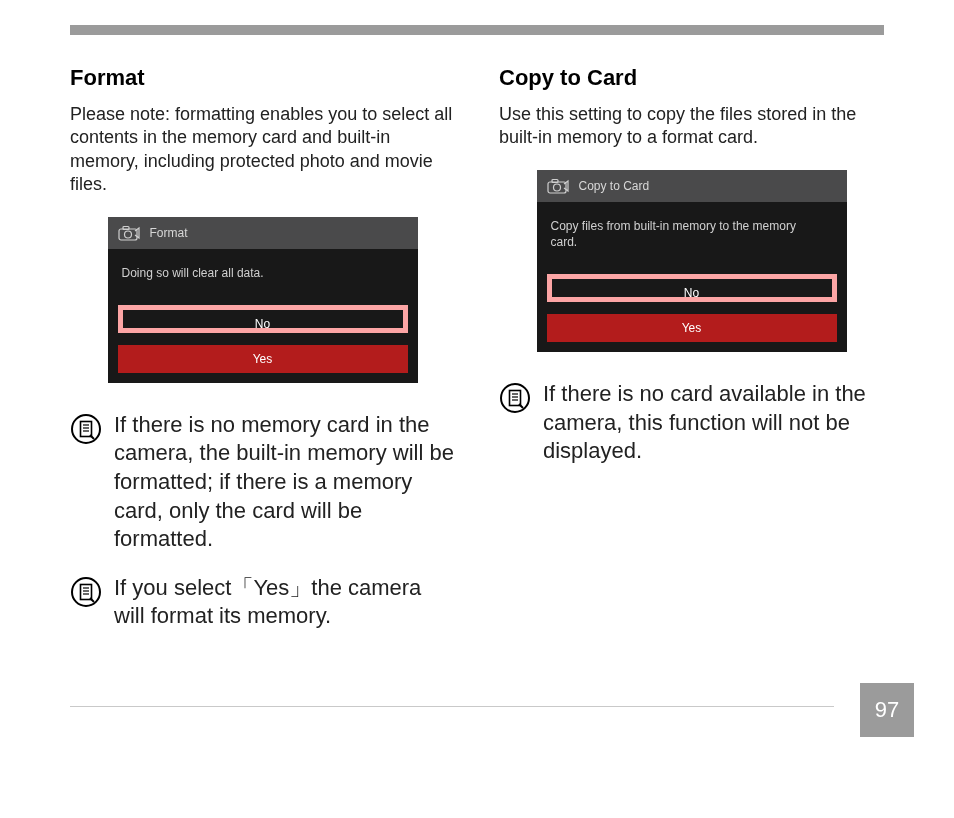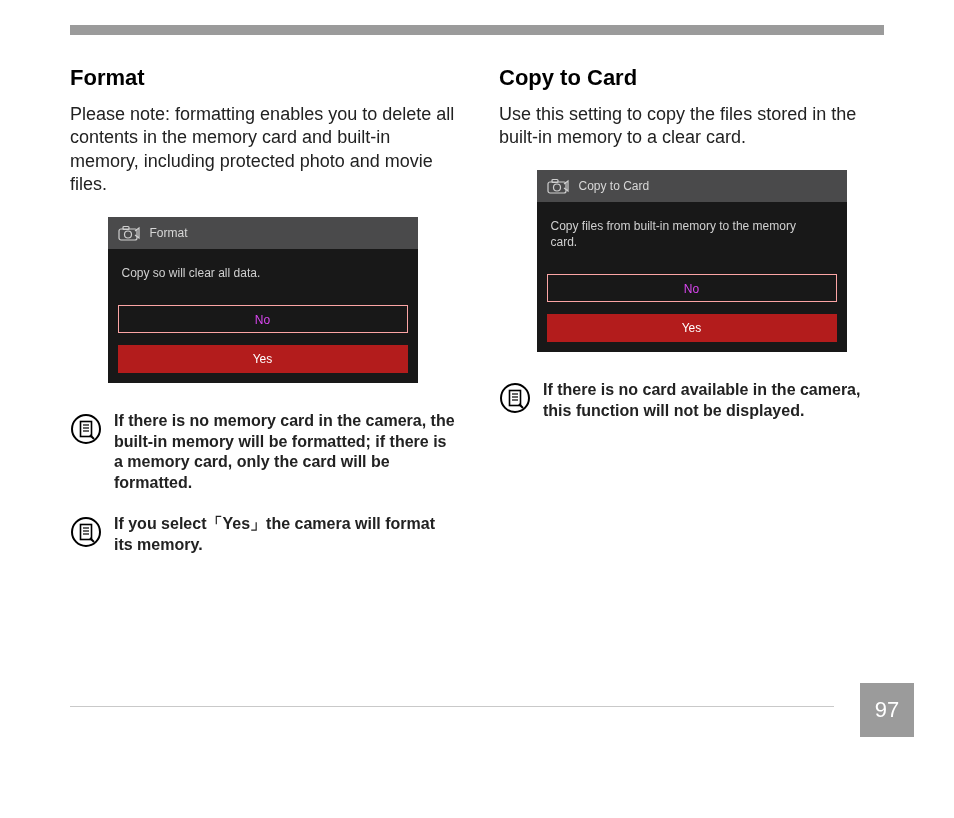--- a/index.html
+++ b/index.html
@@ -64,22 +64,22 @@
     font-size: 12px;
     color: #d0d0d0;
     padding: 16px 29px 24px 14px;
     line-height: 1.35;
   }
   .dialog-option {
     height: 28px;
     line-height: 28px;
     text-align: center;
     font-size: 12px;
-    color: #d946ef;
-    border: 1px solid #fca5a5;
+    color: #ffffff;
+    border: 5px solid #fca5a5;
     margin: 0 10px;
   }
   .dialog-option.selected {
     background: #b31c1c;
     color: #fff;
     border: none;
     margin-top: 12px;
   }
   
   .note {
@@ -88,24 +88,23 @@
     gap: 12px;
     margin-bottom: 20px;
   }
   .note-icon {
     flex: 0 0 32px;
     height: 32px;
     margin-top: 2px;
   }
   .note-icon svg { display:block; }
   .note-text {
-    font-size: 16px;
+    font-size: 22px;
     line-height: 1.3;
     color: #222;
-    font-weight: bold;
   }
   
   .footer-line {
     position: absolute;
     left: 70px;
     right: 120px;
     bottom: 72px;
     height: 1px;
     background: #c9c9c9;
   }
@@ -126,35 +125,35 @@
 </head>
 <body>
 
 <div class="page">
   <div class="top-bar"></div>
 
   <div class="columns">
 
     <div class="col">
       <h2 class="section-heading">Format</h2>
-      <p class="body-text">Please note: formatting enables you to delete all contents in the memory card and built-in memory, including protected photo and movie files.</p>
+      <p class="body-text">Please note: formatting enables you to select all contents in the memory card and built-in memory, including protected photo and movie files.</p>
 
       <div class="dialog">
         <div class="dialog-header">
           <span class="cam-icon">
             <svg width="22" height="16" viewBox="0 0 22 16">
               <rect x="1" y="4" width="18" height="11" rx="2" fill="none" stroke="#cfcfcf" stroke-width="1.2"></rect>
               <circle cx="10" cy="9.5" r="3.5" fill="none" stroke="#cfcfcf" stroke-width="1.2"></circle>
               <rect x="5" y="1.5" width="6" height="3" rx="1" fill="none" stroke="#cfcfcf" stroke-width="1.2"></rect>
               <path d="M17 6 L21 3 L21 13 L17 10" fill="none" stroke="#cfcfcf" stroke-width="1.2"></path>
             </svg>
           </span>
           <span>Format</span>
         </div>
-        <div class="dialog-body-text">Copy so will clear all data.</div>
+        <div class="dialog-body-text">Doing so will clear all data.</div>
         <div class="dialog-option">No</div>
         <div class="dialog-option selected">Yes</div>
       </div>
 
       <div class="note">
         <span class="note-icon">
           <svg width="32" height="32" viewBox="0 0 32 32">
             <circle cx="16" cy="16" r="14" fill="none" stroke="#000" stroke-width="2"></circle>
             <rect x="10.5" y="8.5" width="11" height="15" fill="none" stroke="#000" stroke-width="1.6"></rect>
             <line x1="13" y1="12" x2="19" y2="12" stroke="#000" stroke-width="1.2"></line>
@@ -176,21 +175,21 @@
             <line x1="13" y1="18" x2="19" y2="18" stroke="#000" stroke-width="1.2"></line>
             <path d="M20 22 L24 26" stroke="#000" stroke-width="2"></path>
           </svg>
         </span>
         <div class="note-text">If you select「Yes」the camera will format its memory.</div>
       </div>
     </div>
 
     <div class="col">
       <h2 class="section-heading">Copy to Card</h2>
-      <p class="body-text">Use this setting to copy the files stored in the built-in memory to a clear card.</p>
+      <p class="body-text">Use this setting to copy the files stored in the built-in memory to a format card.</p>
 
       <div class="dialog">
         <div class="dialog-header">
           <span class="cam-icon">
             <svg width="22" height="16" viewBox="0 0 22 16">
               <rect x="1" y="4" width="18" height="11" rx="2" fill="none" stroke="#cfcfcf" stroke-width="1.2"></rect>
               <circle cx="10" cy="9.5" r="3.5" fill="none" stroke="#cfcfcf" stroke-width="1.2"></circle>
               <rect x="5" y="1.5" width="6" height="3" rx="1" fill="none" stroke="#cfcfcf" stroke-width="1.2"></rect>
               <path d="M17 6 L21 3 L21 13 L17 10" fill="none" stroke="#cfcfcf" stroke-width="1.2"></path>
             </svg>

